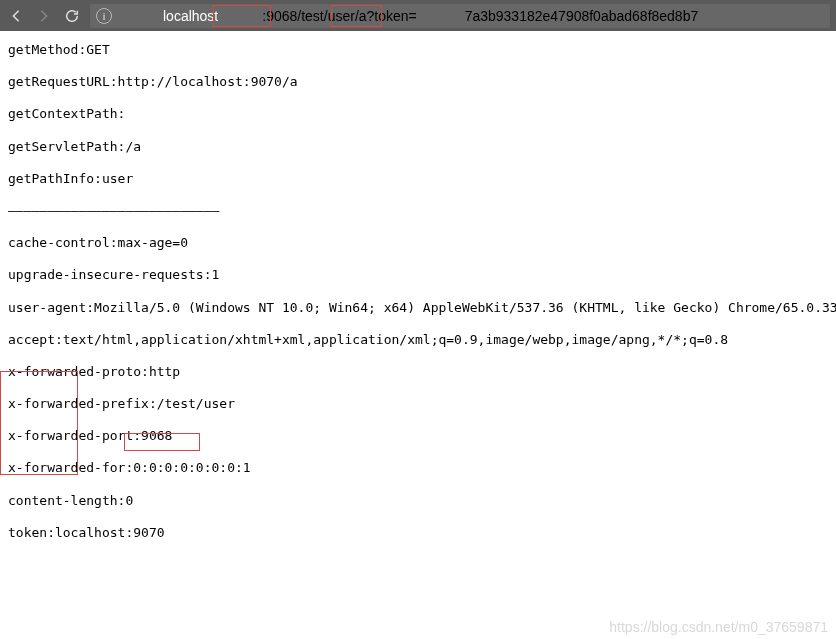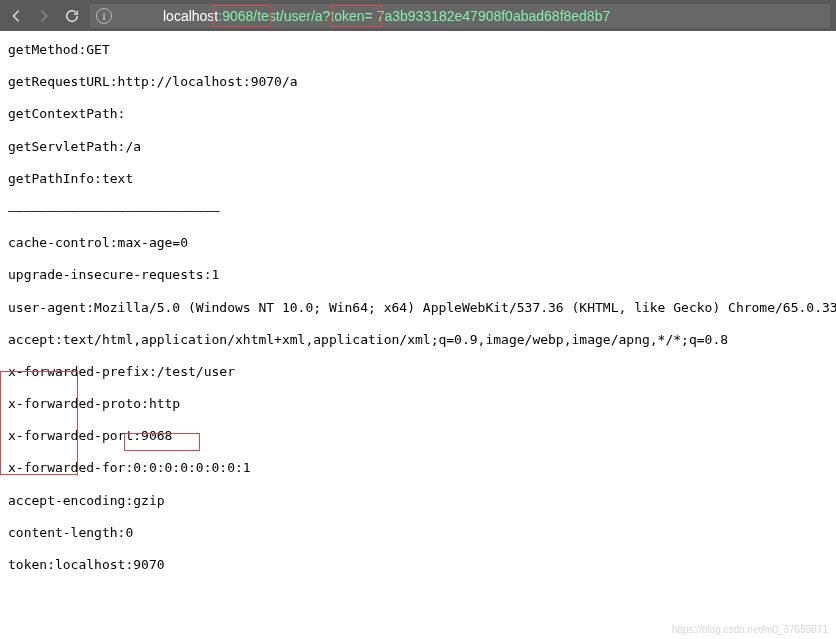--- a/index.html
+++ b/index.html
@@ -49,21 +49,21 @@
       border-radius: 50%;
       display: flex;
       align-items: center;
       justify-content: center;
       color: #b8b8b8;
       font-size: 11px;
       font-family: serif;
       font-weight: bold;
     }
     .url-host { color: #ffffff; margin-left: 45px; }
-    .url-rest { color: #86efac; }
+    .url-rest { color: #000000; padding-left: 44px; }
     .url-box1 {
       position: absolute;
       left: 123px;
       top: 1px;
       width: 58px;
       height: 22px;
       border: 1px solid #d04848;
       pointer-events: none;
     }
     .url-box2 {
@@ -102,21 +102,21 @@
       height: 18px;
       border: 1px solid #d04848;
       pointer-events: none;
     }
     .watermark {
       position: absolute;
       right: 8px;
       bottom: 4px;
       color: #d8d8d8;
       font-family: Arial, sans-serif;
-      font-size: 10px;
+      font-size: 14px;
     }
   </style>
 </head>
 <body>
 
 <div class="toolbar">
   <div class="nav-btn">
     <svg width="16" height="16" viewBox="0 0 24 24" fill="none" stroke="#e0e0e0" stroke-width="2.2">
         <path d="M16 4l-8 8 8 8"></path>
       </svg>
@@ -140,31 +140,30 @@
     <div class="url-box1"></div>
     <div class="url-box2"></div>
   </div>
 </div>
 
 <div class="content">
   <div class="line">getMethod:GET</div>
   <div class="line">getRequestURL:http://localhost:9070/a</div>
   <div class="line">getContextPath:</div>
   <div class="line">getServletPath:/a</div>
-  <div class="line">getPathInfo:text</div>
+  <div class="line">getPathInfo:user</div>
   <div class="line">———————————————————————————</div>
   <div class="line">cache-control:max-age=0</div>
   <div class="line">upgrade-insecure-requests:1</div>
   <div class="line">user-agent:Mozilla/5.0 (Windows NT 10.0; Win64; x64) AppleWebKit/537.36 (KHTML, like Gecko) Chrome/65.0.3325.181 Safari/537.36</div>
   <div class="line">accept:text/html,application/xhtml+xml,application/xml;q=0.9,image/webp,image/apng,*/*;q=0.8</div>
+  <div class="line">x-forwarded-proto:http</div>
   <div class="line">x-forwarded-prefix:/test/user</div>
-  <div class="line">x-forwarded-proto:http</div>
   <div class="line">x-forwarded-port:9068</div>
   <div class="line">x-forwarded-for:0:0:0:0:0:0:0:1</div>
-  <div class="line">accept-encoding:gzip</div>
   <div class="line">content-length:0</div>
   <div class="line">token:localhost:9070</div>
 
   <div class="redbox-left"></div>
   <div class="redbox-prefix"></div>
 </div>
 
 <div class="watermark">https://blog.csdn.net/m0_37659871</div>
 
 </body></html>

